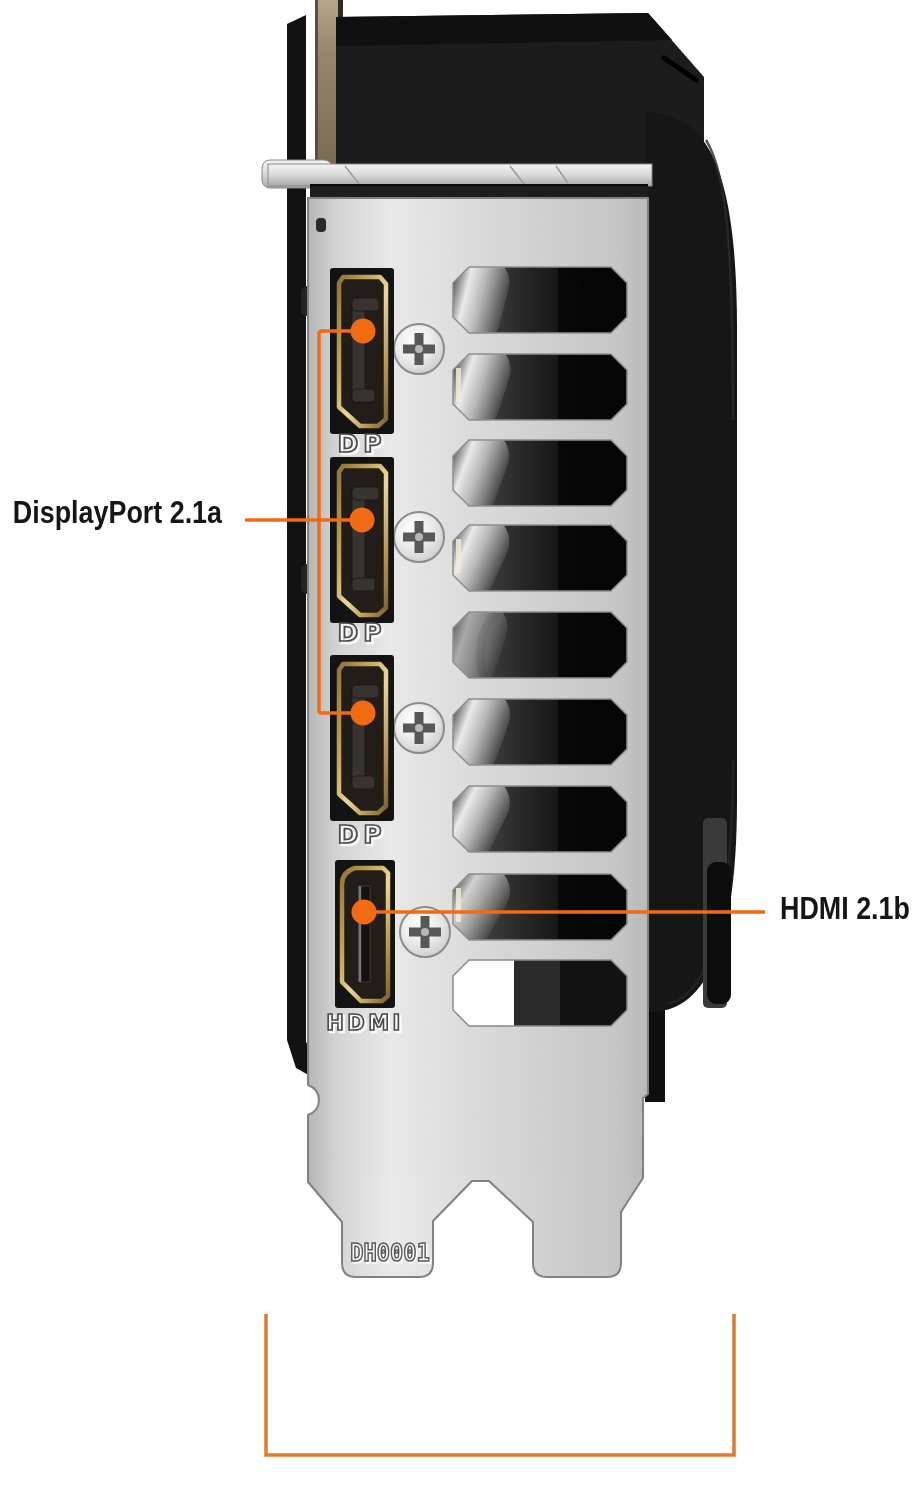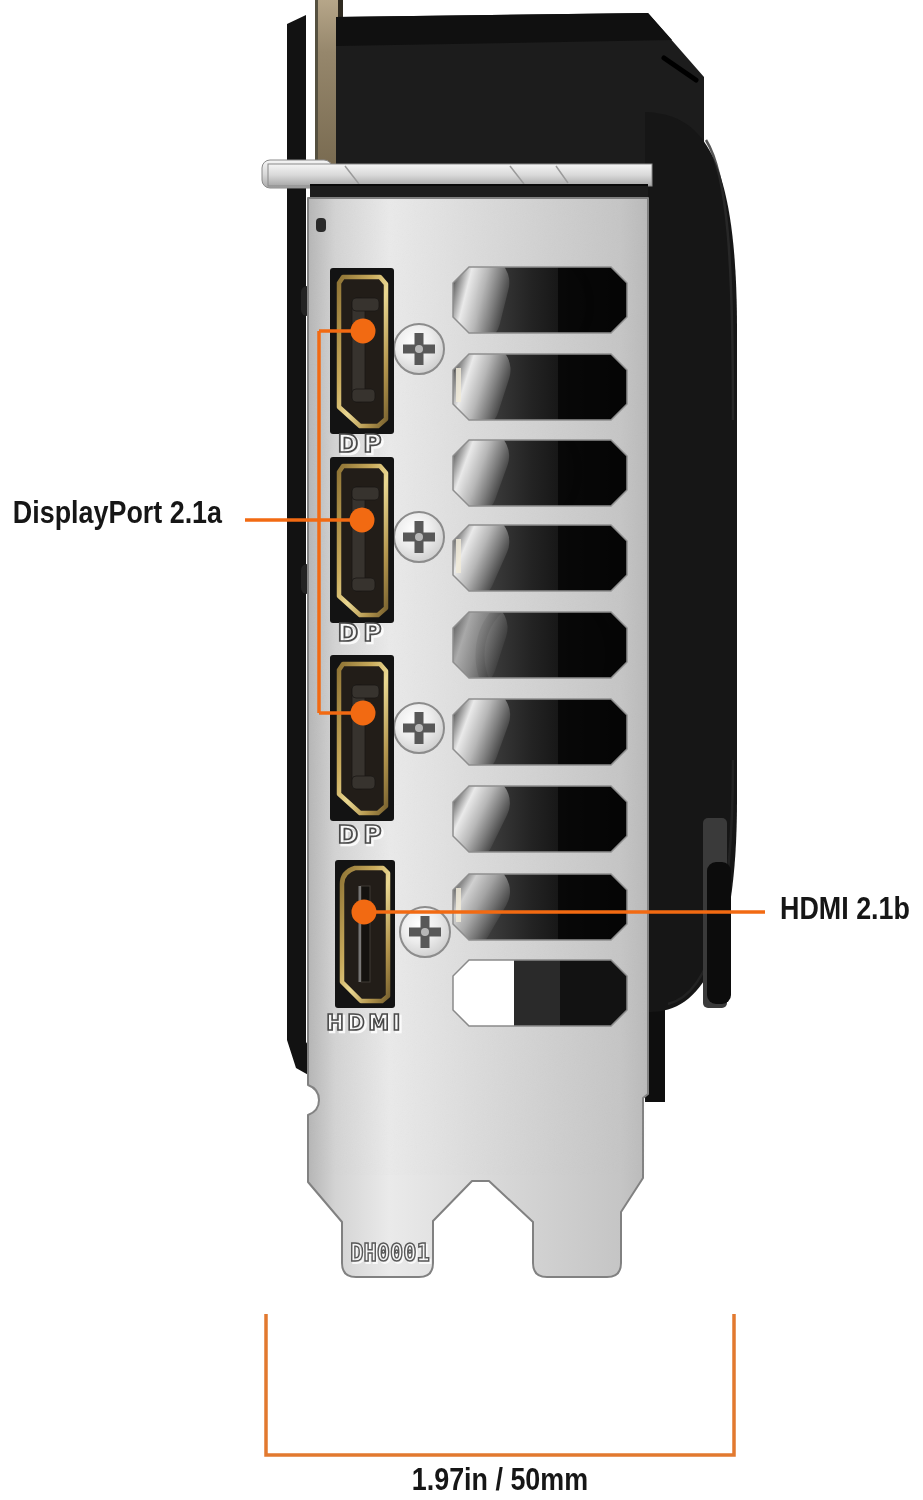--- a/index.html
+++ b/index.html
@@ -331,17 +331,14 @@
 
   <path d="M266,1314 V1455 H734 V1314" stroke="#E2792F" stroke-width="3.5" fill="none"></path>
 </svg>
 
 <div class="callout-label dp-label">
   <span class="cond origin-right">DisplayPort 2.1a</span>
 </div>
 <div class="callout-label hdmi-label">
   <span class="cond origin-left">HDMI 2.1b</span>
 </div>
-<div class="callout-label dim-label">
-  <span class="cond origin-center">1.97in / 50mm</span>
+
 </div>
 
-</div>
-
 </body></html>

